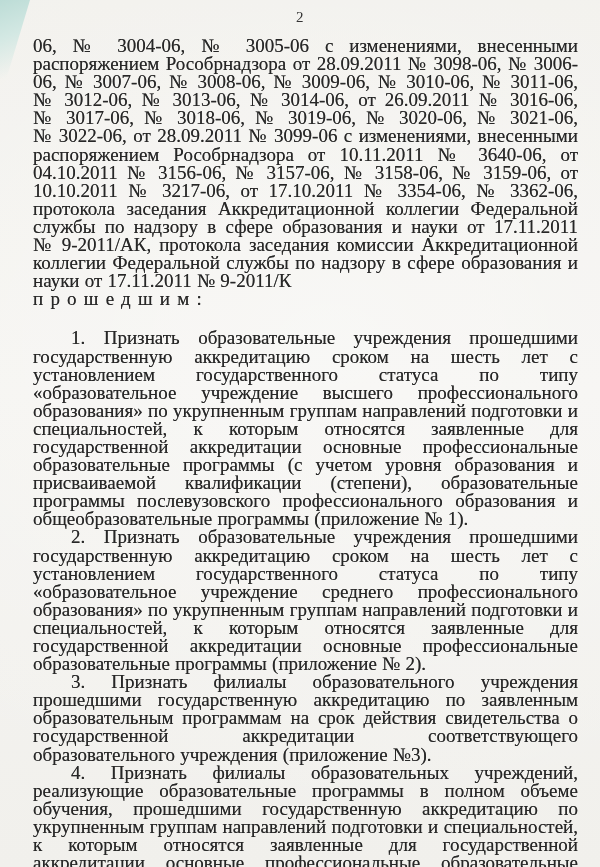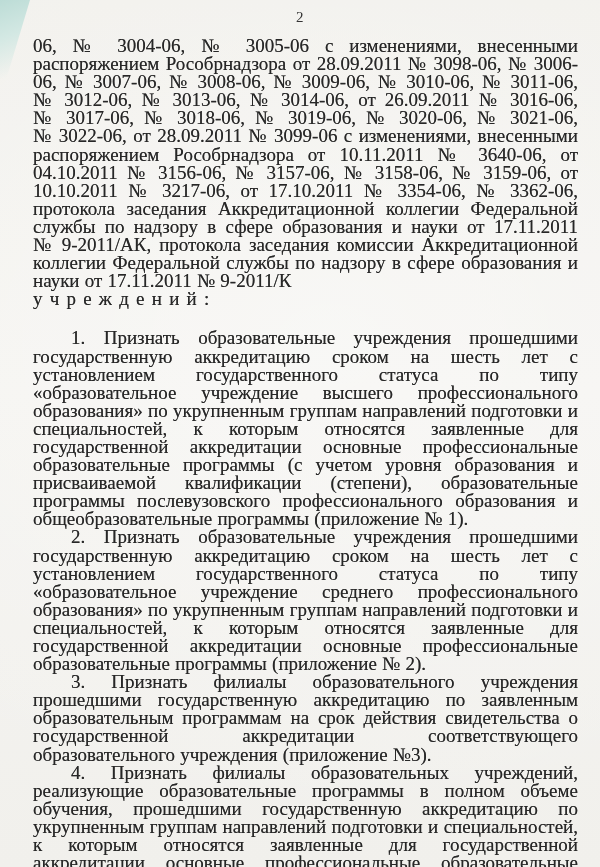--- a/index.html
+++ b/index.html
@@ -69,21 +69,21 @@
 <div class="page">
 
   <div class="scan-corner"></div>
 
   <div class="page-number">2</div>
 
   <div class="body-text">
 
     <p class="preamble">06, №&nbsp;3004-06, №&nbsp;3005-06 с изменениями, внесенными распоряжением Рособрнадзора от 28.09.2011 №&nbsp;3098-06, №&nbsp;3006-06, №&nbsp;3007-06, №&nbsp;3008-06, №&nbsp;3009-06, №&nbsp;3010-06, №&nbsp;3011-06, №&nbsp;3012-06, №&nbsp;3013-06, №&nbsp;3014-06, от 26.09.2011 №&nbsp;3016-06, №&nbsp;3017-06, №&nbsp;3018-06, №&nbsp;3019-06, №&nbsp;3020-06, №&nbsp;3021-06, №&nbsp;3022-06, от 28.09.2011 №&nbsp;3099-06 с изменениями, внесенными распоряжением Рособрнадзора от 10.11.2011 №&nbsp;3640-06, от 04.10.2011 №&nbsp;3156-06, №&nbsp;3157-06, №&nbsp;3158-06, №&nbsp;3159-06, от 10.10.2011 №&nbsp;3217-06, от 17.10.2011 №&nbsp;3354-06, №&nbsp;3362-06, протокола заседания Аккредитационной коллегии Федеральной службы по надзору в сфере образования и науки от 17.11.2011 №&nbsp;9-2011/АК, протокола заседания комиссии Аккредитационной коллегии Федеральной службы по надзору в сфере образования и науки от 17.11.2011 №&nbsp;9-2011/К</p>
 
-    <p class="decree">учреждений:</p>
+    <p class="decree">прошедшим:</p>
 
     <p class="item">1.&nbsp;Признать образовательные учреждения прошедшими государственную аккредитацию сроком на шесть лет с установлением государственного статуса по типу «образовательное учреждение высшего профессионального образования» по укрупненным группам направлений подготовки и специальностей, к которым относятся заявленные для государственной аккредитации основные профессиональные образовательные программы (с учетом уровня образования и присваиваемой квалификации (степени), образовательные программы послевузовского профессионального образования и общеобразовательные программы (приложение №&nbsp;1).</p>
 
     <p class="item">2.&nbsp;Признать образовательные учреждения прошедшими государственную аккредитацию сроком на шесть лет с установлением государственного статуса по типу «образовательное учреждение среднего профессионального образования» по укрупненным группам направлений подготовки и специальностей, к которым относятся заявленные для государственной аккредитации основные профессиональные образовательные программы (приложение №&nbsp;2).</p>
 
     <p class="item">3.&nbsp;Признать филиалы образовательного учреждения прошедшими государственную аккредитацию по заявленным образовательным программам на срок действия свидетельства о государственной аккредитации соответствующего образовательного учреждения (приложение №3).</p>
 
     <p class="item">4.&nbsp;Признать филиалы образовательных учреждений, реализующие образовательные программы в полном объеме обучения, прошедшими государственную аккредитацию по укрупненным группам направлений подготовки и специальностей, к которым относятся заявленные для государственной аккредитации основные профессиональные образовательные программы (с учетом уровня образования и присваиваемой квалификации (степени), на срок действия свидетельства о государственной аккредитации соответствующих образовательных учреждений (приложение №&nbsp;4).</p>
 
 

